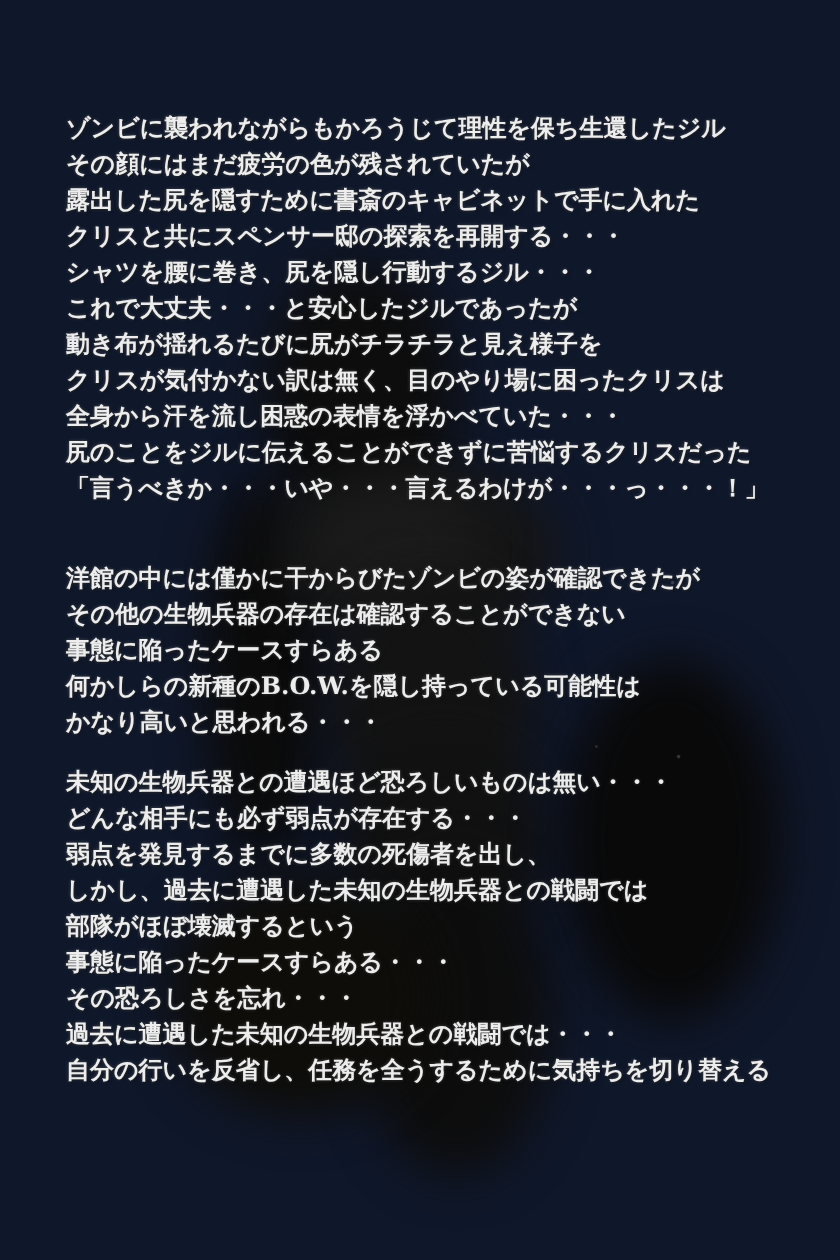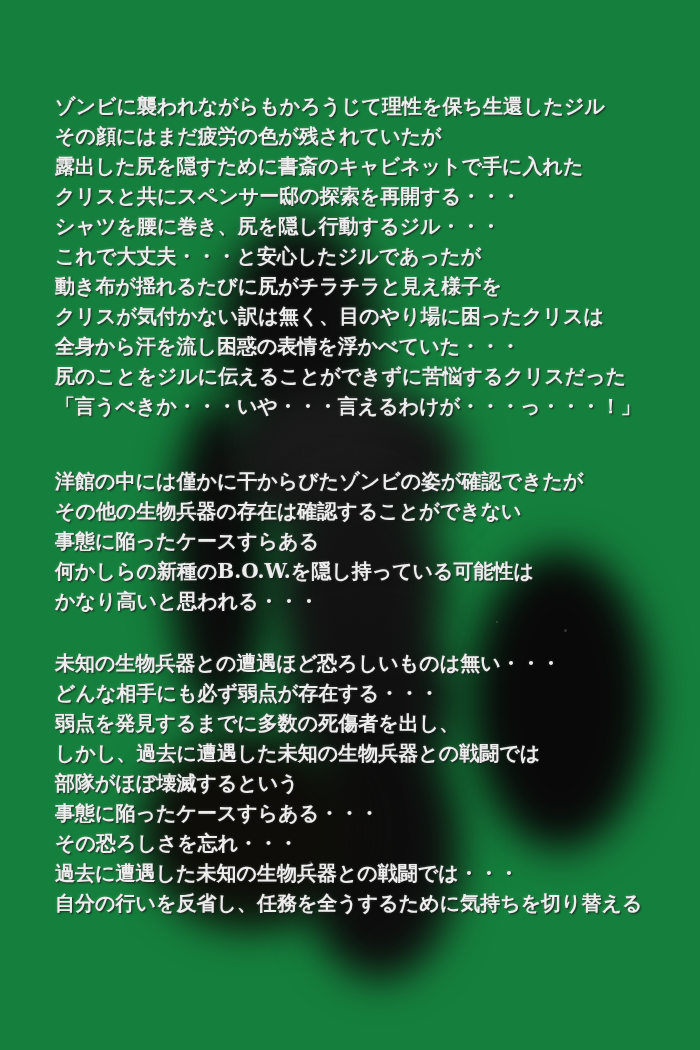--- a/index.html
+++ b/index.html
@@ -2,21 +2,21 @@
 <html><head>
 <meta charset="utf-8">
 <style>
   * { margin: 0; padding: 0; box-sizing: border-box; }
   html, body { background: #000; }
 
   .page {
     position: relative;
     width: 700px;
     height: 1050px;
-    background: #15803d;
+    background: #0f172a;
     overflow: hidden;
     font-family: "DejaVu Serif", serif;
   }
 
   
   .bg { position: absolute; inset: 0; }
   .fig {
     position: absolute;
     border-radius: 50%;
     filter: blur(20px);
@@ -49,21 +49,21 @@
     top: 91px;
     color: #ededed;
     font-size: 20px;
     line-height: 30px;
     font-weight: 600;
     letter-spacing: 0;
     white-space: nowrap;
     text-shadow: 0 0 3px rgba(255,255,255,0.28), 1px 1px 2px rgba(0,0,0,0.9);
   }
   .paragraph:nth-child(2) { margin-top: 45px; }
-  .paragraph:nth-child(3) { margin-top: 34px; font-family: Liberation Mono, monospace; }
+  .paragraph:nth-child(3) { margin-top: 20px; }
 </style>
 </head>
 <body>
 
 <div class="page">
 
   <div class="bg">
     <div class="fig fig-hair"></div>
     <div class="fig fig-arm"></div>
     <div class="fig fig-chest"></div>

